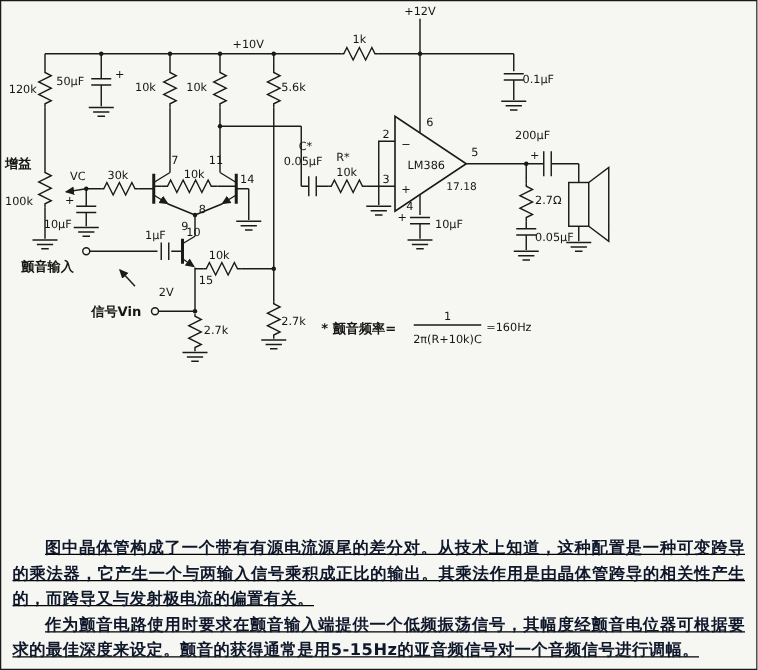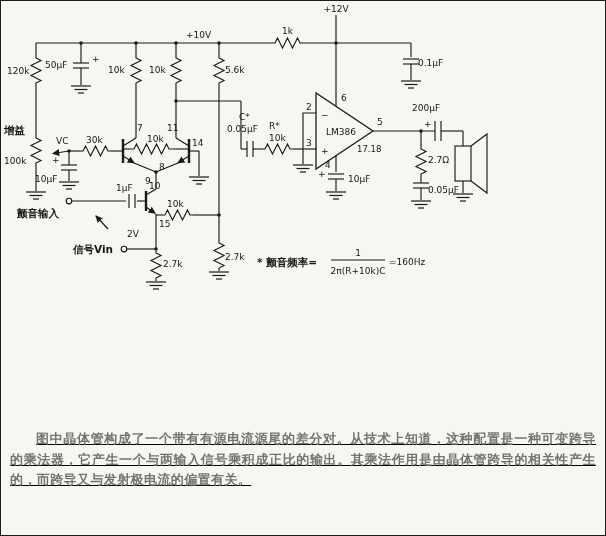--- a/index.html
+++ b/index.html
@@ -27,21 +27,21 @@
     padding:0 9px;
   }
   .text-block p{
     margin:0;
     text-align:justify;
     text-indent:2em;
     font-size:13px;
     line-height:1.58;
     letter-spacing:0.4px;
     font-weight:700;
-    color:#737373;
+    color:#0f172a;
   }
 </style>
 </head>
 <body>
 
 <div class="page">
 
   <svg width="604" height="300" viewBox="0 0 604 300">
     <defs>
       <marker id="arr" markerWidth="7" markerHeight="7" refX="5.5" refY="3" orient="auto">
@@ -256,15 +256,16 @@
       <text x="256" y="265" class="f">* 颤音频率=</text>
       <text x="357" y="255" text-anchor="middle" font-size="9.5">1</text>
       <line x1="330" y1="259" x2="384" y2="259" stroke="#1a1a1a" stroke-width="1.1"></line>
       <text x="357" y="273" text-anchor="middle" font-size="9.5">2π(R+10k)C</text>
       <text x="388" y="264" font-size="10">=160Hz</text>
     </g>
   </svg>
 
   <div class="text-block">
     <p>图中晶体管构成了一个带有有源电流源尾的差分对。从技术上知道，这种配置是一种可变跨导的乘法器，它产生一个与两输入信号乘积成正比的输出。其乘法作用是由晶体管跨导的相关性产生的，而跨导又与发射极电流的偏置有关。</p>
+    <p>作为颤音电路使用时要求在颤音输入端提供一个低频振荡信号，其幅度经颤音电位器可根据要求的最佳深度来设定。颤音的获得通常是用5-15Hz的亚音频信号对一个音频信号进行调幅。</p>
   </div>
 
 </div>
 
 </body></html>

